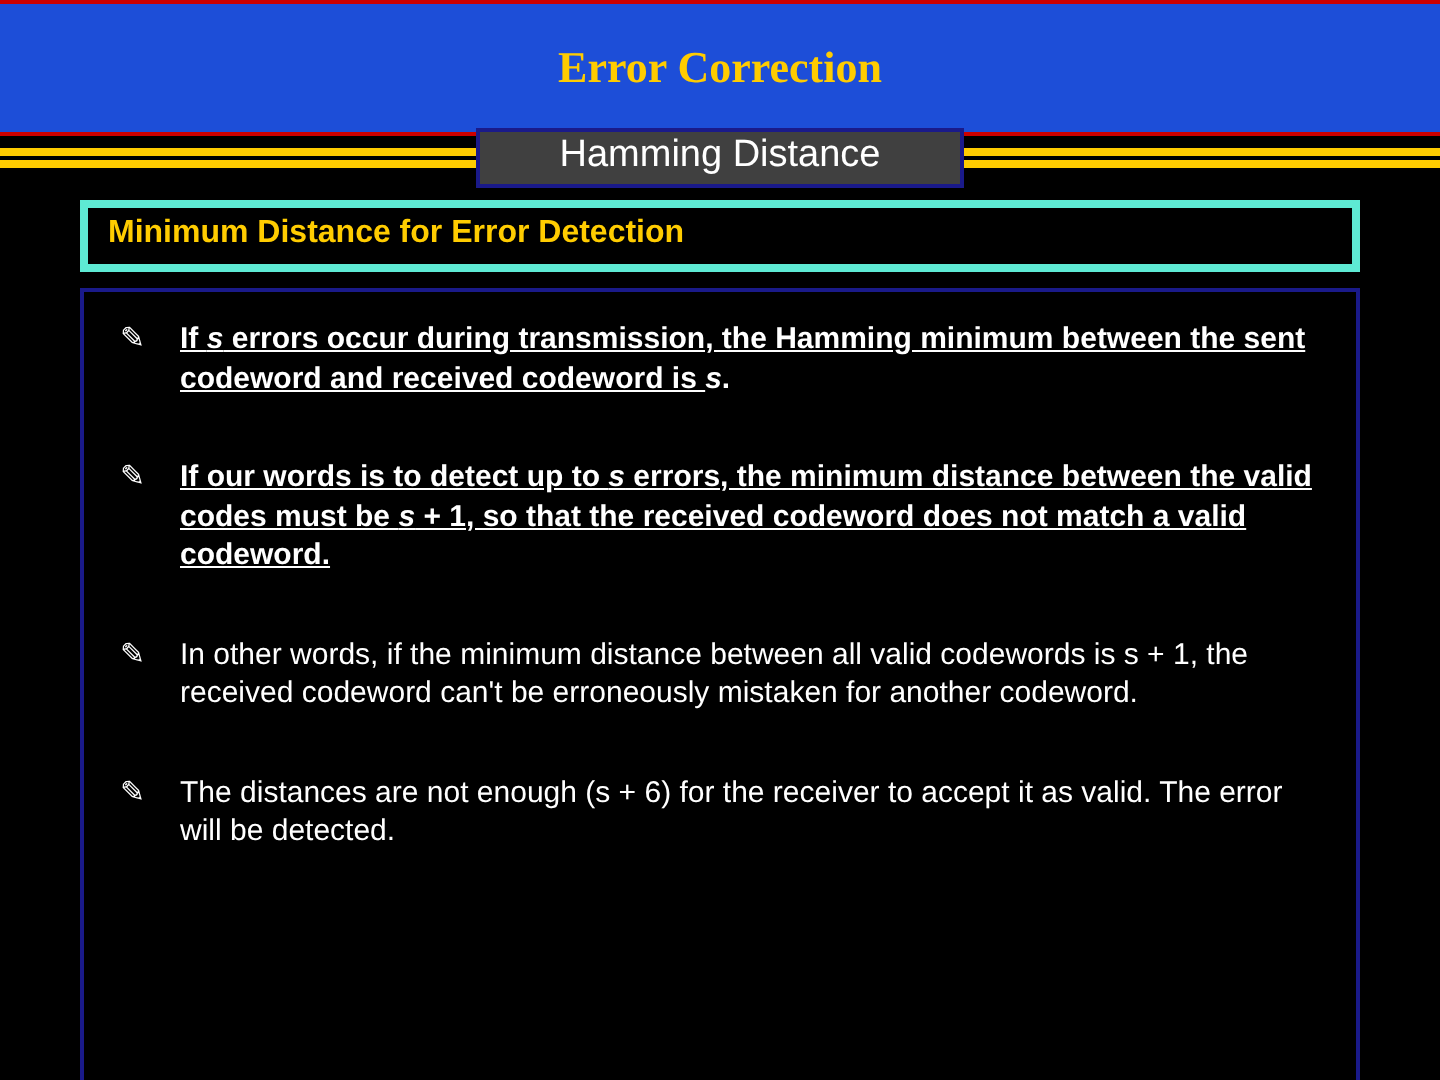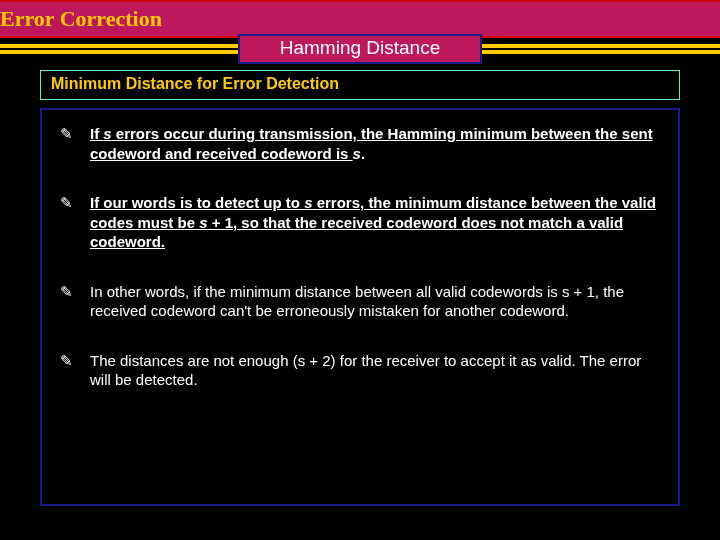--- a/index.html
+++ b/index.html
@@ -6,24 +6,25 @@
   body {
     width: 720px;
     height: 540px;
     background: #000;
     font-family: Arial, Helvetica, sans-serif;
     position: relative;
     overflow: hidden;
   }
   .title-bar {
     width: 100%;
-    background: #be185d;
+    background: #1d4ed8;
     border-top: 2px solid #c00;
     border-bottom: 2px solid #c00;
-    padding: 4px 0;
+    text-align: center;
+    padding: 19px 0;
   }
   .title-bar span {
     color: #ffcc00;
     font-family: "Times New Roman", serif;
     font-weight: bold;
     font-size: 22px;
   }
   .stripe-row {
     width: 100%;
     height: 22px;
@@ -36,33 +37,33 @@
     left: 0;
     width: 100%;
     height: 4px;
     background: #ffcc00;
   }
   .stripe.s1 { top: 6px; }
   .stripe.s2 { top: 12px; }
   .subtitle-box {
     position: relative;
     margin: 12px auto;
-    background: #be185d;
+    background: #404040;
     border: 2px solid #1a1a8a;
     padding: 1px 40px 3px 40px;
     z-index: 2;
   }
   .subtitle-box span {
     color: #fff;
     font-size: 19px;
   }
   .section-header {
     margin: 10px 40px 0 40px;
     background: #000;
-    border: 1px solid #5eead4;
+    border: 4px solid #5eead4;
     padding: 4px 10px 6px 10px;
   }
   .section-header span {
     color: #ffcc00;
     font-size: 16px;
     font-weight: bold;
   }
   .content-box {
     margin: 8px 40px 0 40px;
     background: #000;
@@ -124,16 +125,16 @@
     </div>
   </div>
 
   <div class="bullet-item plain">
     <div class="bullet-icon">✎</div>
     <div class="bullet-text">In other words, if the minimum distance between all valid codewords is s + 1, the received codeword can't be erroneously mistaken for another codeword.</div>
   </div>
 
   <div class="bullet-item plain">
     <div class="bullet-icon">✎</div>
-    <div class="bullet-text">The distances are not enough (s + 2) for the receiver to accept it as valid. The error will be detected.</div>
+    <div class="bullet-text">The distances are not enough (s + 6) for the receiver to accept it as valid. The error will be detected.</div>
   </div>
 
 </div>
 
 </body></html>

